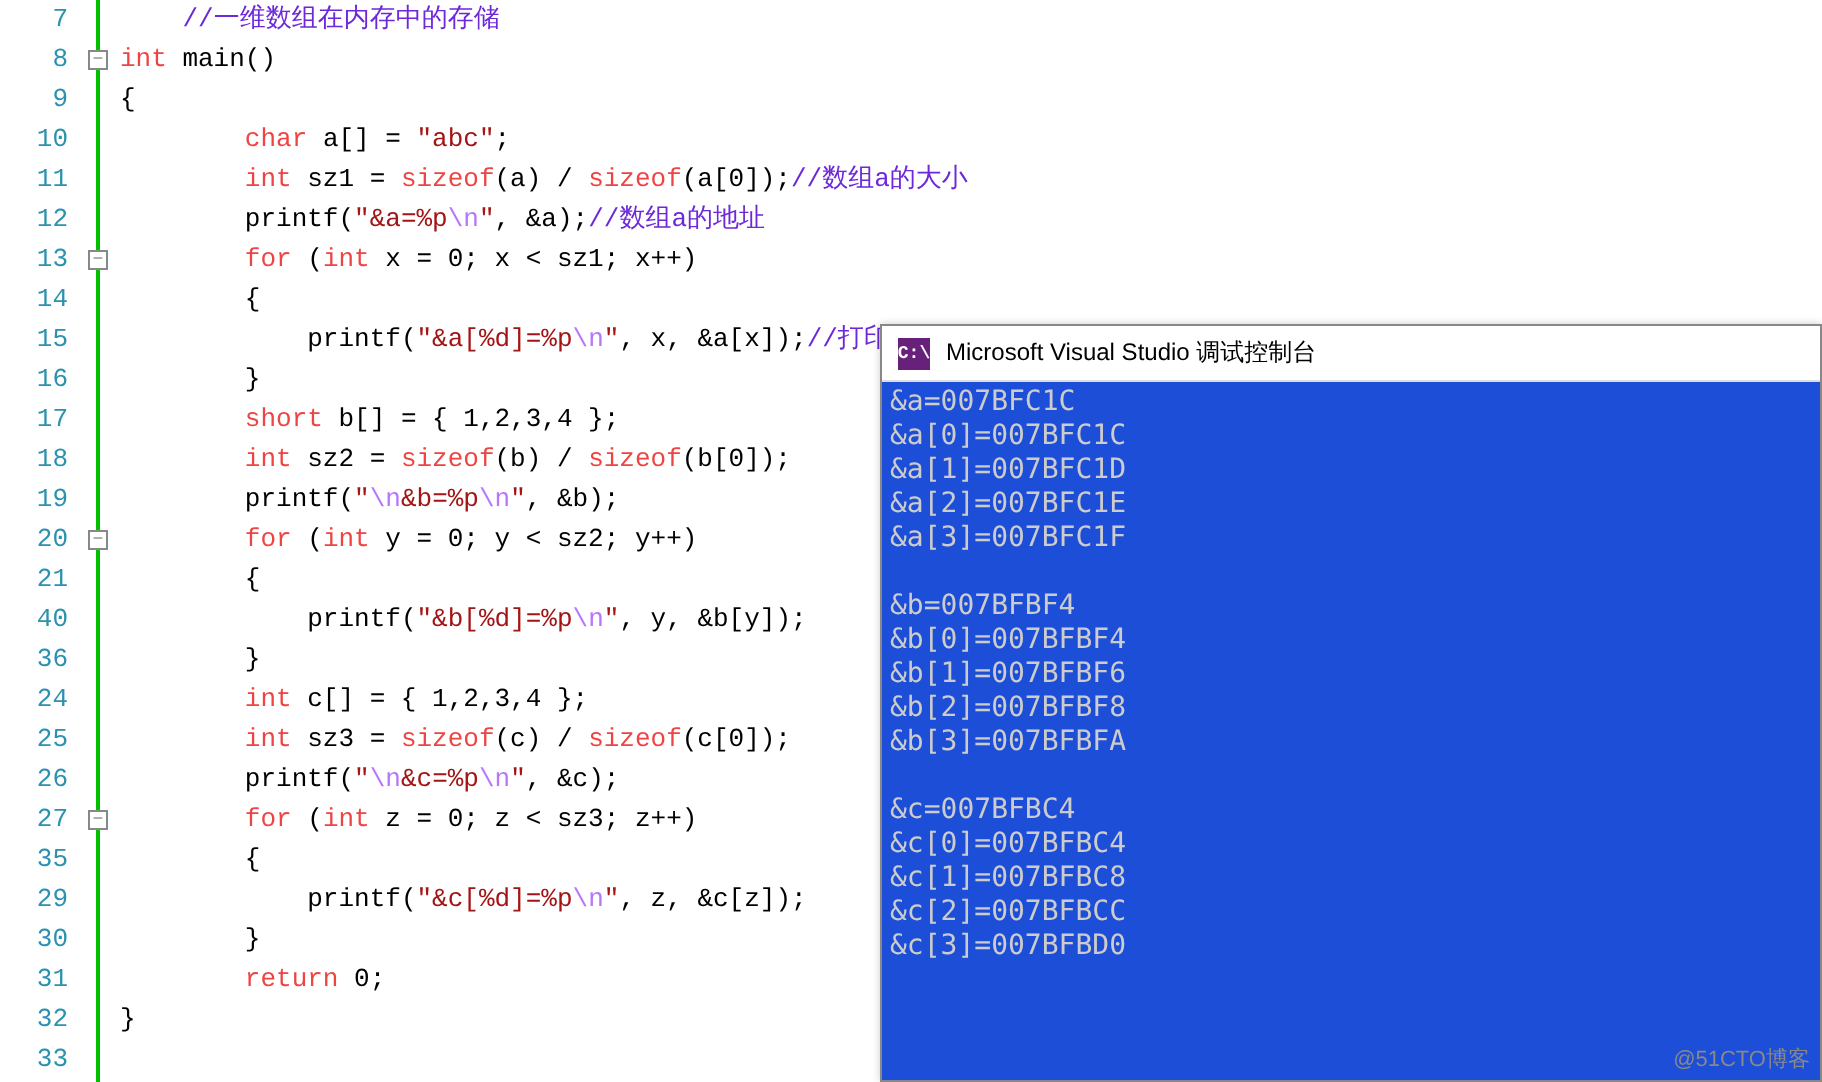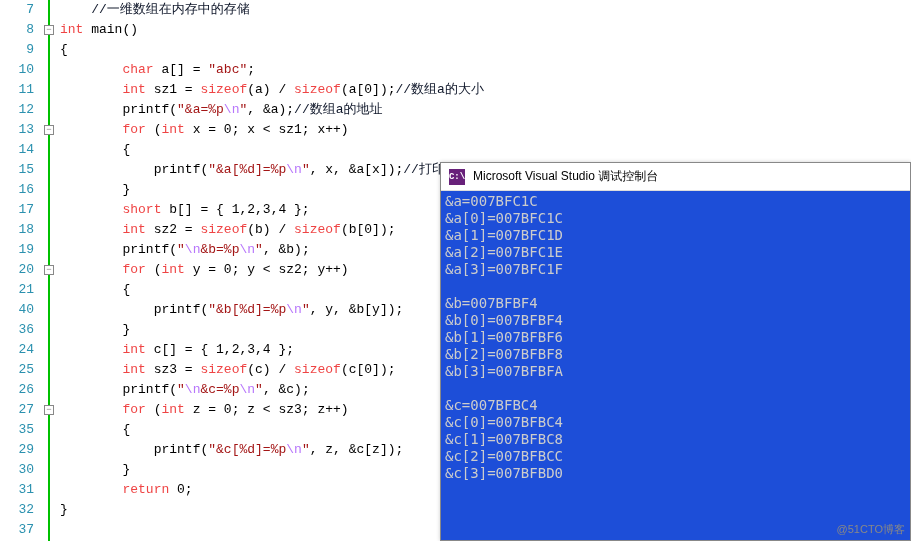--- a/index.html
+++ b/index.html
@@ -7,21 +7,21 @@
   .editor { display: flex; height: 541px; }
   .gutter { width: 42px; text-align: right; color: #2b91af; padding-right: 8px; line-height: 20px; user-select: none; }
   .gutter div { height: 20px; }
   .fold-col { width: 18px; position: relative; }
   .fold-line { position: absolute; left: 6px; top: 0; width: 2px; height: 100%; background: #00c000; }
   .fold-box { position: absolute; left: 2px; width: 10px; height: 10px; border: 1px solid #888; background: #fff; font-size: 9px; line-height: 8px; text-align: center; color: #888; }
   .code { flex: 1; line-height: 20px; white-space: pre; }
   .code .ln { height: 20px; }
   .kw { color: #ef4444; }
   .str { color: #a31515; }
-  .cmt { color: #0f172a; }
+  .cmt { color: #6d28d9; }
   .fn { color: #000; }
   .op { color: #000; text-align: right; }
   .esc { color: #b776fb; }
   .console-window { position: absolute; left: 440px; top: 162px; width: 471px; height: 379px; border: 1px solid #888; background: #fff; box-shadow: 0 0 4px rgba(0,0,0,.2); }
   .titlebar { height: 28px; background: #fff; display: flex; align-items: center; padding: 0 8px; border-bottom: 1px solid #ddd; }
   .title-icon { width: 16px; height: 16px; background: #68217a; margin-right: 8px; display: flex; align-items: center; justify-content: center; color: #fff; font-size: 9px; font-weight: bold; }
   .titlebar-text { font-family: "Segoe UI", "Microsoft YaHei", sans-serif; font-size: 12px; color: #000; }
   .console-body { background: #1d4ed8; color: #ccc; height: calc(100% - 28px); padding: 2px 4px; font-family: "NSimSun", Consolas, monospace; font-size: 14px; line-height: 17px; white-space: pre; }
   .watermark { position: absolute; right: 6px; bottom: 4px; color: #888; font-size: 11px; font-family: "Microsoft YaHei", sans-serif; }
 </style>
@@ -49,21 +49,21 @@
       <div>36</div>
       <div>24</div>
       <div>25</div>
       <div>26</div>
       <div>27</div>
       <div>35</div>
       <div>29</div>
       <div>30</div>
       <div>31</div>
       <div>32</div>
-      <div>37</div>
+      <div>33</div>
     </div>
   <div class="fold-col" id="foldcol">
     <div class="fold-line"></div>
   <div class="fold-box" style="top: 25px;">−</div>
       <div class="fold-box" style="top: 125px;">−</div>
       <div class="fold-box" style="top: 265px;">−</div>
       <div class="fold-box" style="top: 405px;">−</div>
     </div>
   <div class="code" id="code"><div class="ln">    <span class="cmt">//一维数组在内存中的存储</span></div><div class="ln"><span class="kw">int</span><span class="op"> main()</span></div><div class="ln"><span class="op">{</span></div><div class="ln">        <span class="kw">char</span><span class="op"> a[] = </span><span class="str">"abc"</span><span class="op">;</span></div><div class="ln">        <span class="kw">int</span><span class="op"> sz1 = </span><span class="kw">sizeof</span><span class="op">(a) / </span><span class="kw">sizeof</span><span class="op">(a[0]);</span><span class="cmt">//数组a的大小</span></div><div class="ln">        <span class="fn">printf</span><span class="op">(</span><span class="str">"&amp;a=%p</span><span class="esc">\n</span><span class="str">"</span><span class="op">, &amp;a);</span><span class="cmt">//数组a的地址</span></div><div class="ln">        <span class="kw">for</span><span class="op"> (</span><span class="kw">int</span><span class="op"> x = 0; x &lt; sz1; x++)</span></div><div class="ln">        <span class="op">{</span></div><div class="ln">            <span class="fn">printf</span><span class="op">(</span><span class="str">"&amp;a[%d]=%p</span><span class="esc">\n</span><span class="str">"</span><span class="op">, x, &amp;a[x]);</span><span class="cmt">//打印数组a各元素的地址</span></div><div class="ln">        <span class="op">}</span></div><div class="ln">        <span class="kw">short</span><span class="op"> b[] = { 1,2,3,4 };</span></div><div class="ln">        <span class="kw">int</span><span class="op"> sz2 = </span><span class="kw">sizeof</span><span class="op">(b) / </span><span class="kw">sizeof</span><span class="op">(b[0]);</span></div><div class="ln">        <span class="fn">printf</span><span class="op">(</span><span class="str">"</span><span class="esc">\n</span><span class="str">&amp;b=%p</span><span class="esc">\n</span><span class="str">"</span><span class="op">, &amp;b);</span></div><div class="ln">        <span class="kw">for</span><span class="op"> (</span><span class="kw">int</span><span class="op"> y = 0; y &lt; sz2; y++)</span></div><div class="ln">        <span class="op">{</span></div><div class="ln">            <span class="fn">printf</span><span class="op">(</span><span class="str">"&amp;b[%d]=%p</span><span class="esc">\n</span><span class="str">"</span><span class="op">, y, &amp;b[y]);</span></div><div class="ln">        <span class="op">}</span></div><div class="ln">        <span class="kw">int</span><span class="op"> c[] = { 1,2,3,4 };</span></div><div class="ln">        <span class="kw">int</span><span class="op"> sz3 = </span><span class="kw">sizeof</span><span class="op">(c) / </span><span class="kw">sizeof</span><span class="op">(c[0]);</span></div><div class="ln">        <span class="fn">printf</span><span class="op">(</span><span class="str">"</span><span class="esc">\n</span><span class="str">&amp;c=%p</span><span class="esc">\n</span><span class="str">"</span><span class="op">, &amp;c);</span></div><div class="ln">        <span class="kw">for</span><span class="op"> (</span><span class="kw">int</span><span class="op"> z = 0; z &lt; sz3; z++)</span></div><div class="ln">        <span class="op">{</span></div><div class="ln">            <span class="fn">printf</span><span class="op">(</span><span class="str">"&amp;c[%d]=%p</span><span class="esc">\n</span><span class="str">"</span><span class="op">, z, &amp;c[z]);</span></div><div class="ln">        <span class="op">}</span></div><div class="ln">        <span class="kw">return</span><span class="op"> 0;</span></div><div class="ln"><span class="op">}</span></div><div class="ln"></div></div>
 </div>

